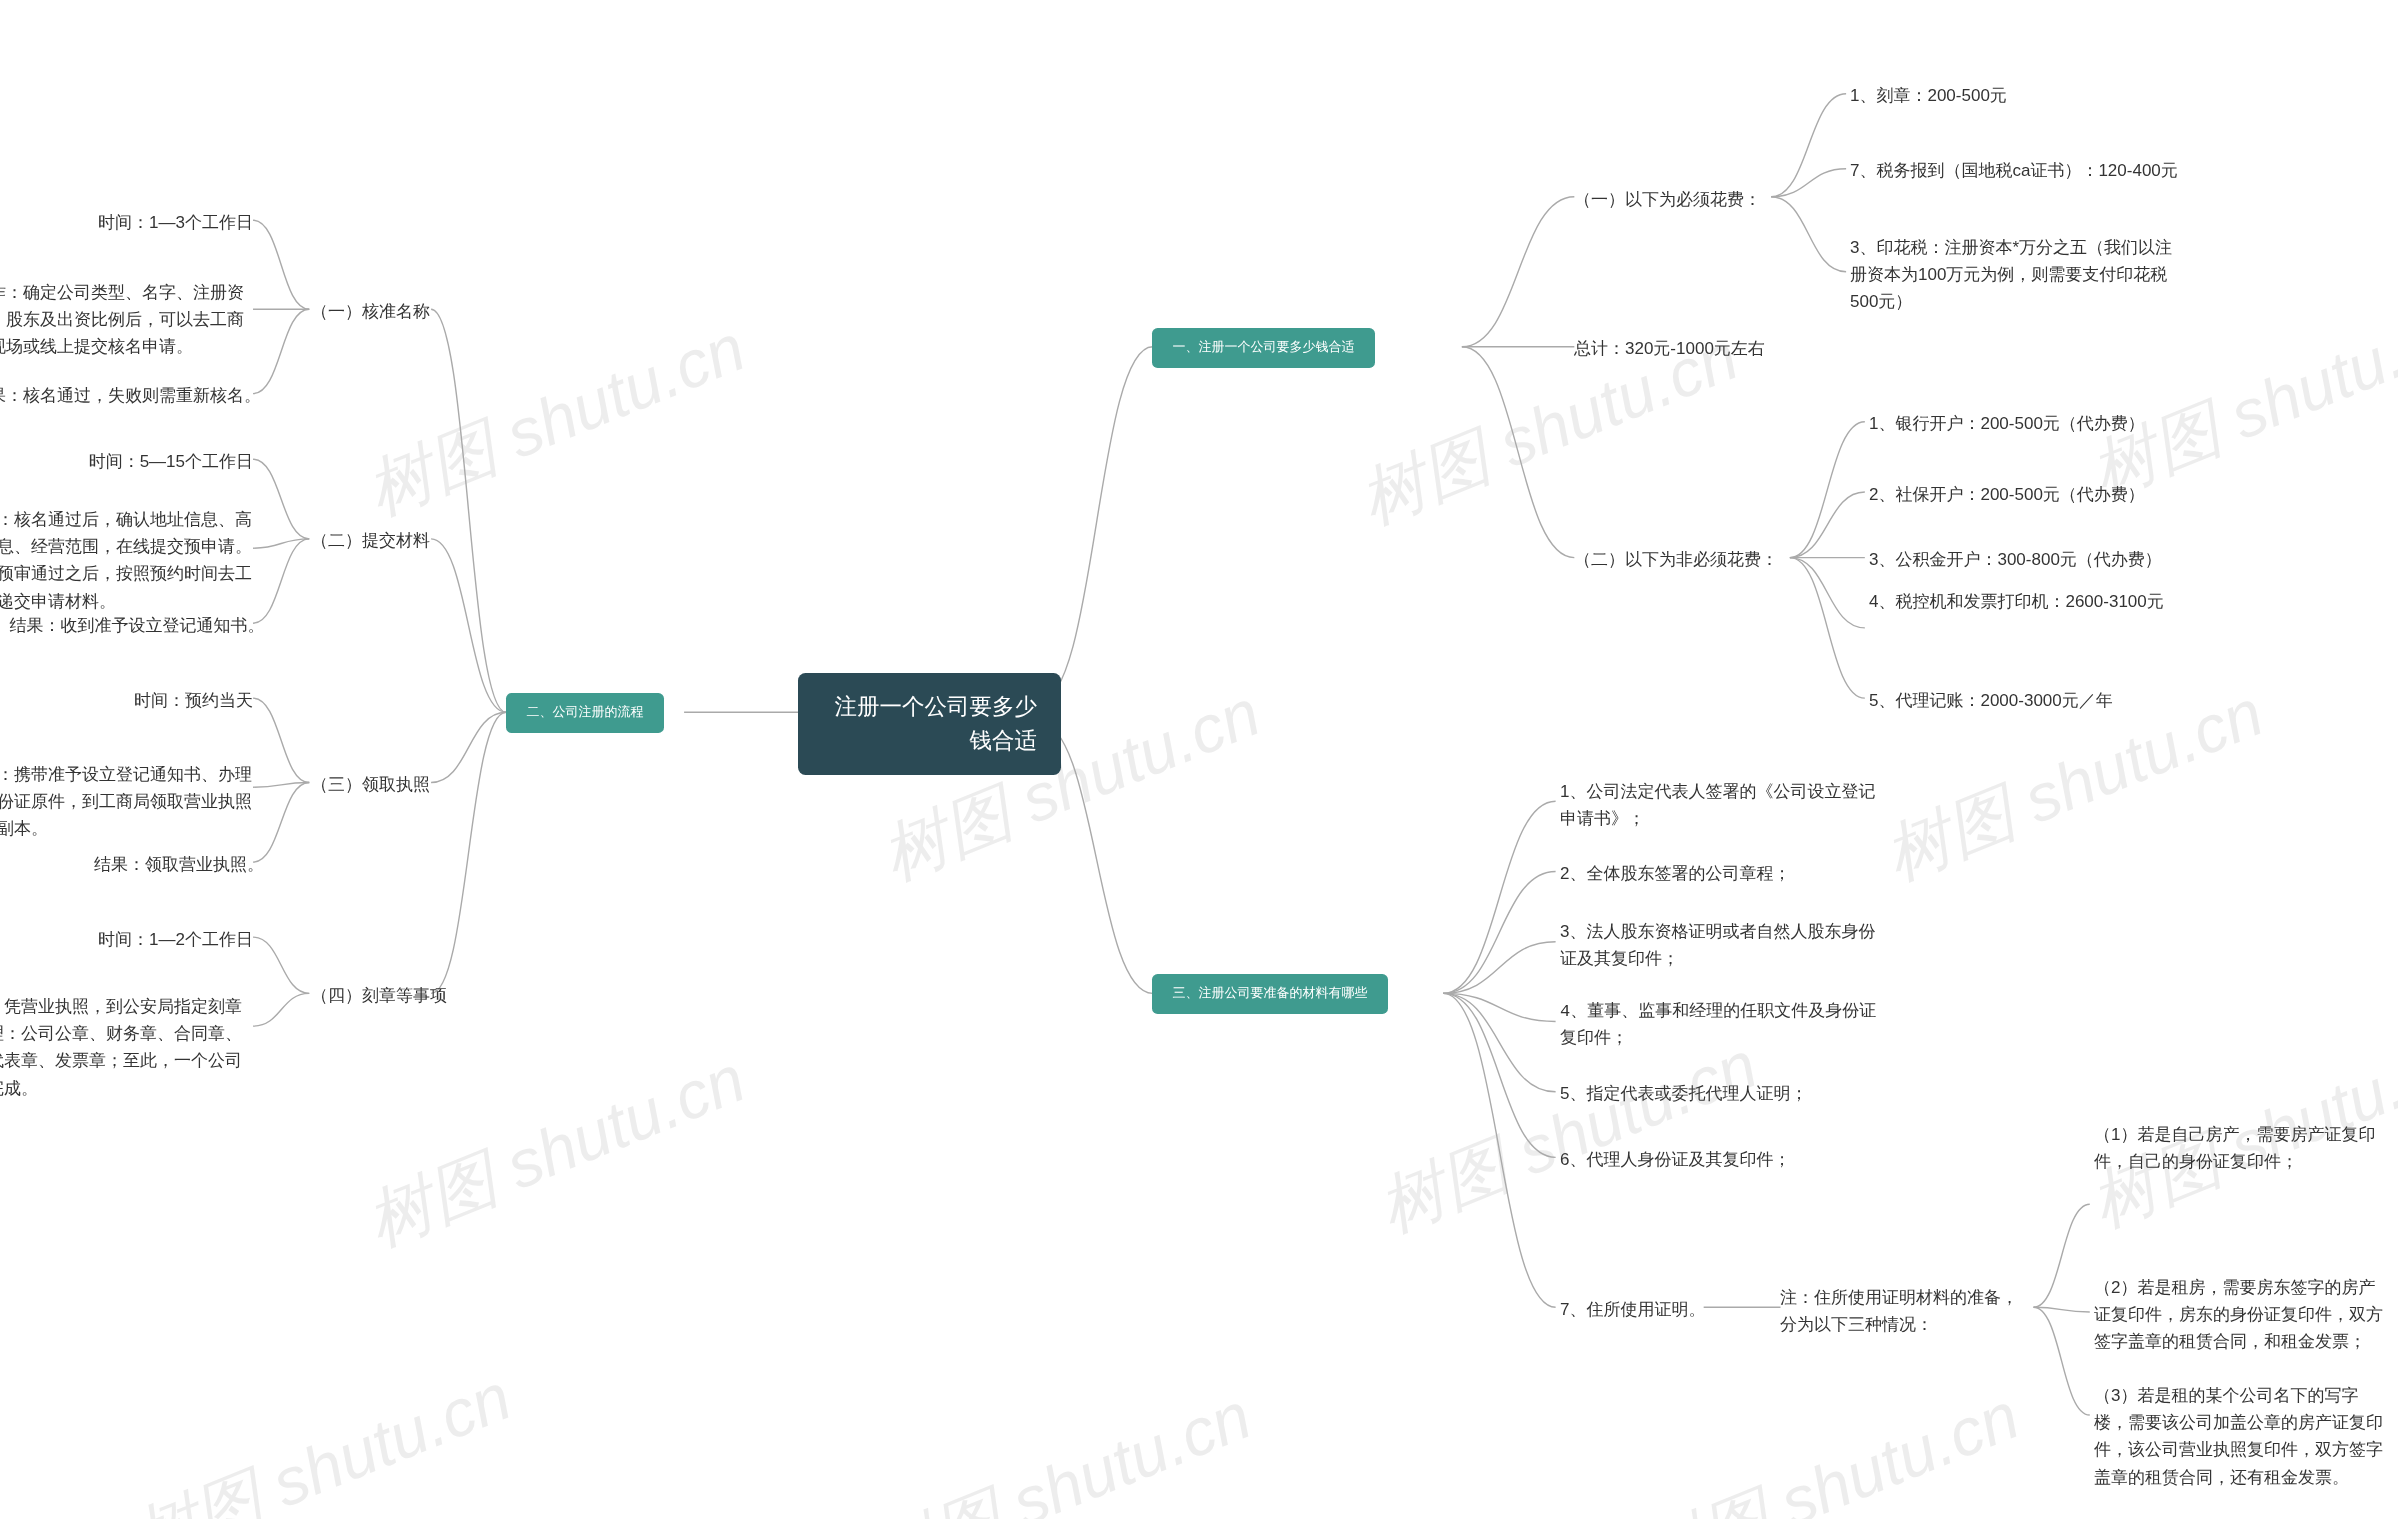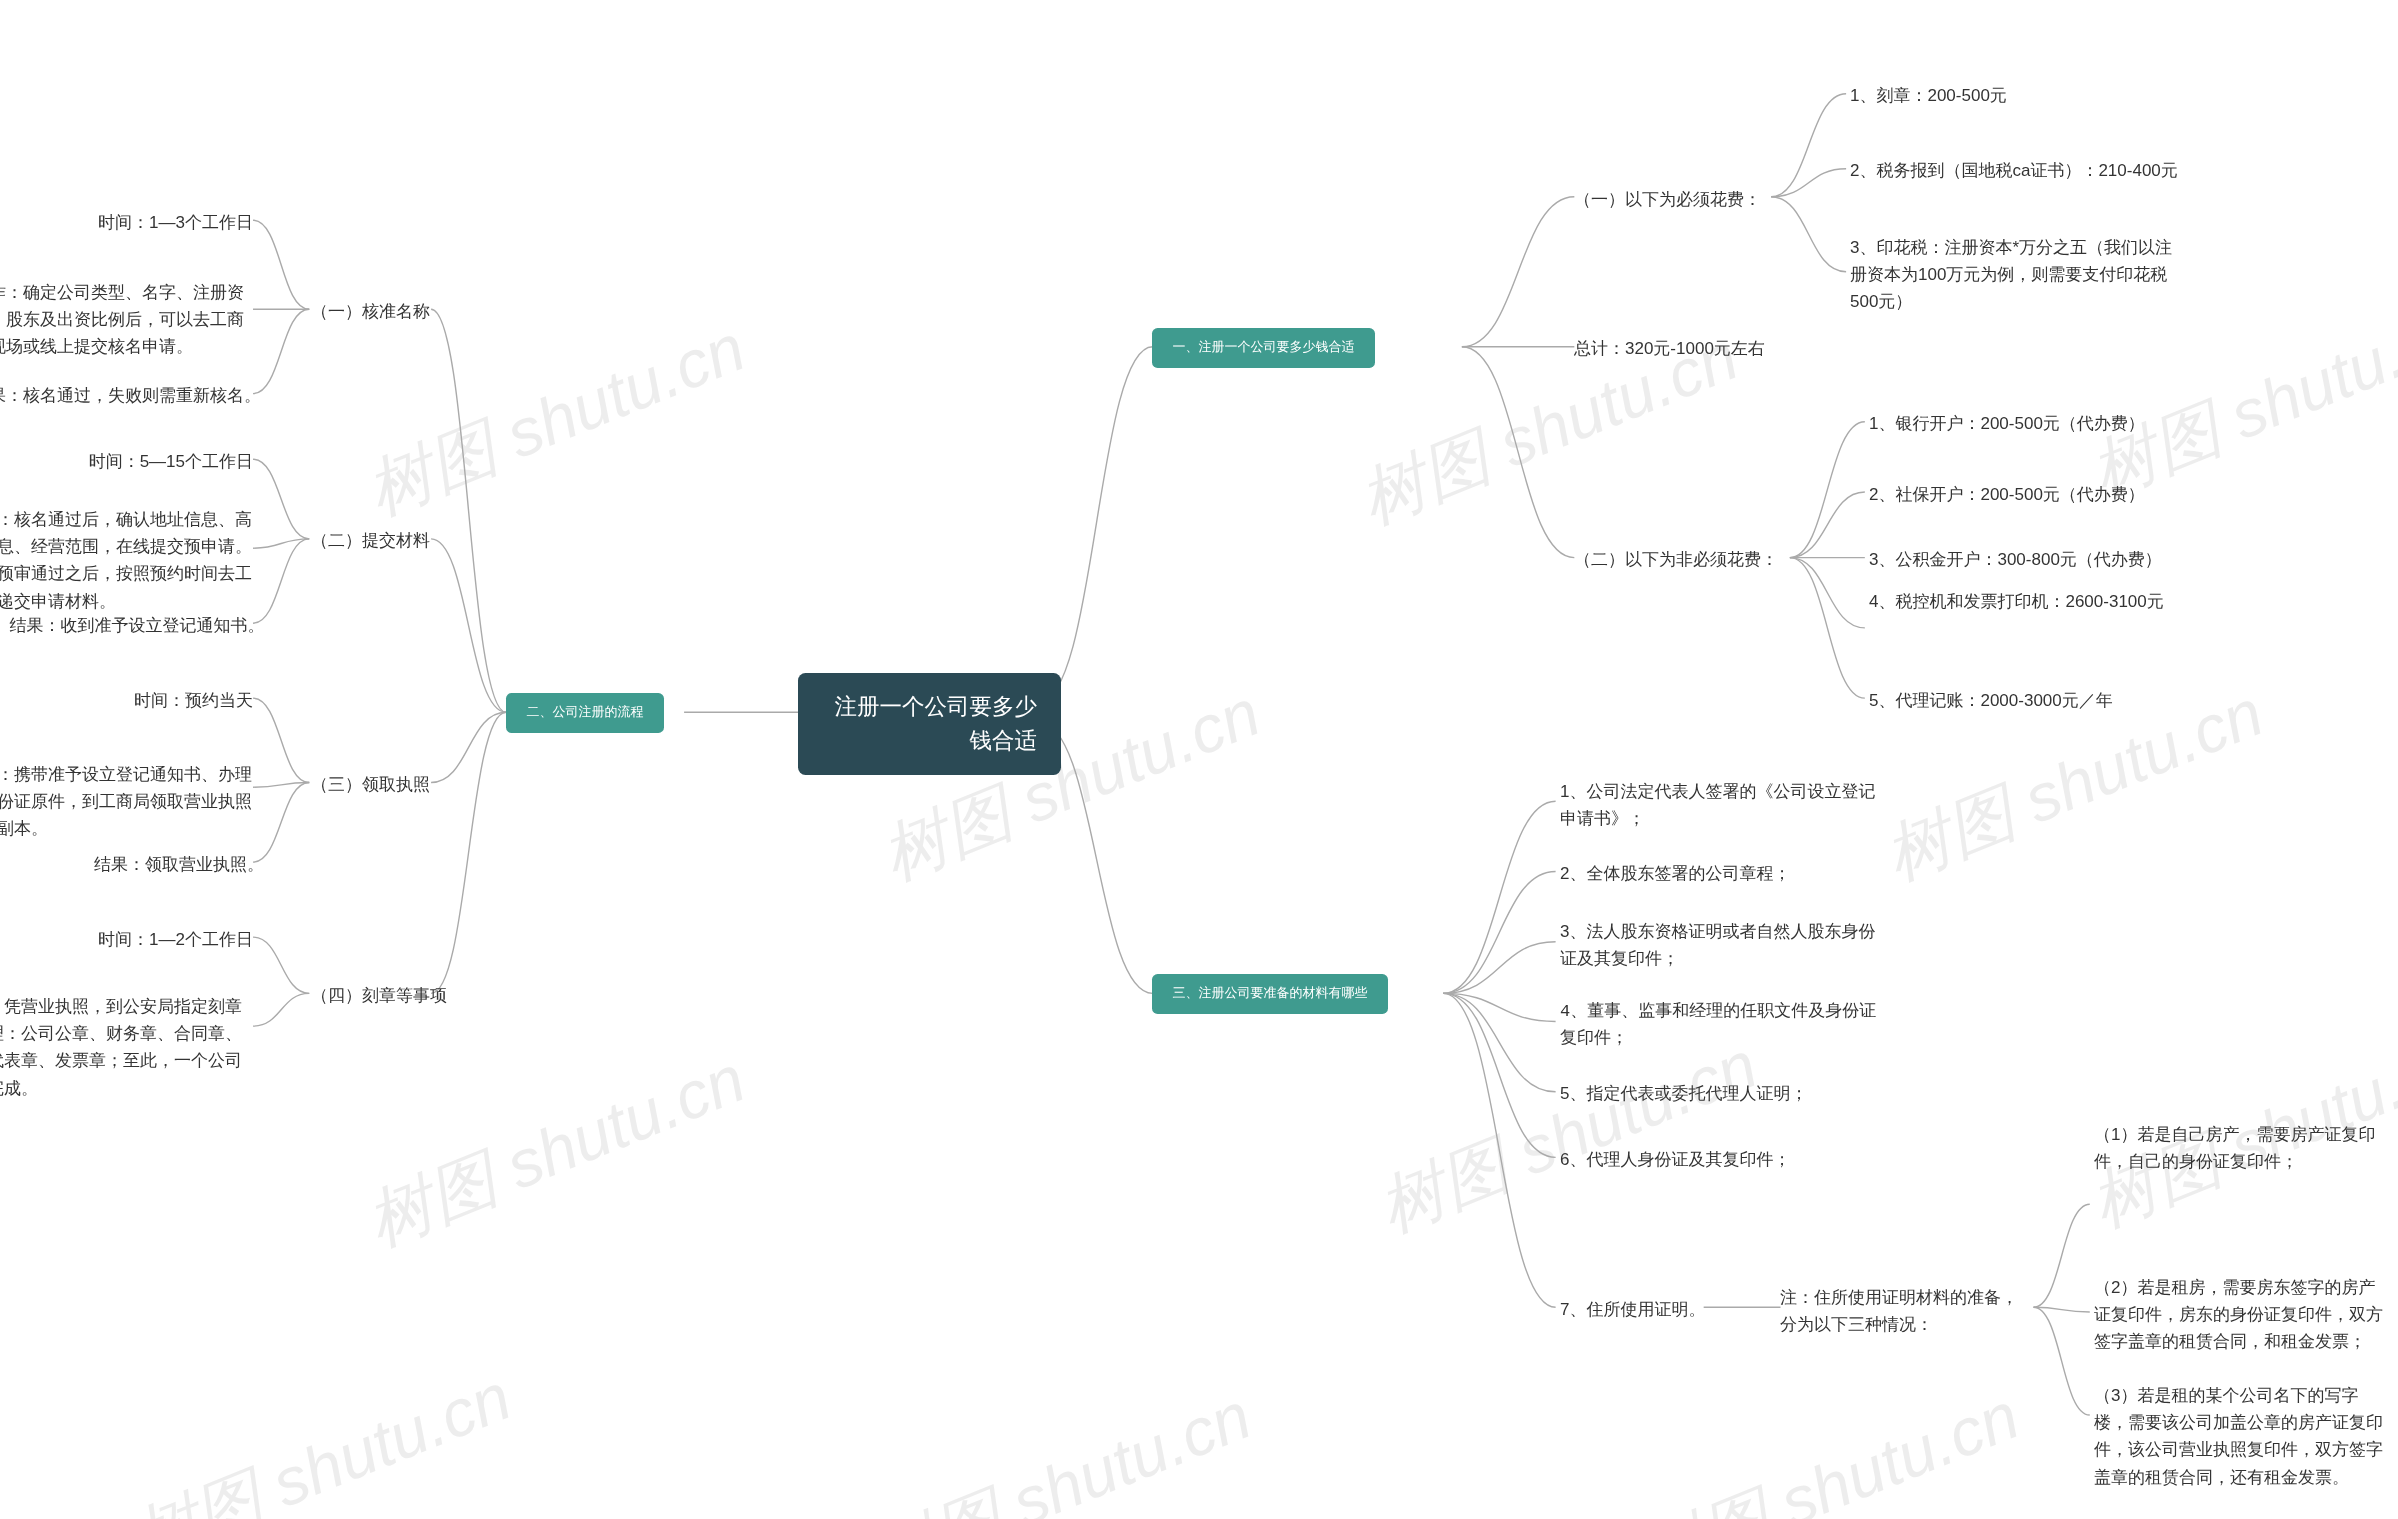--- a/index.html
+++ b/index.html
@@ -144,21 +144,21 @@
   <path d="M2170 1395 C2200 1395 2200 1400 2230 1400"></path>
   <path d="M2170 1395 C2200 1395 2200 1510 2230 1510"></path>
 </svg>
 
 <div class="node root" style="left:798px; top:673px; width:215px;">注册一个公司要多少钱合适</div>
 
 <div class="node branch" style="left:1152px; top:328px;">一、注册一个公司要多少钱合适</div>
 
 <div class="node leaf" style="left:1574px; top:186px;">（一）以下为必须花费：</div>
 <div class="node leaf" style="left:1850px; top:82px;">1、刻章：200-500元</div>
-<div class="node leaf" style="left:1850px; top:157px;">2、税务报到（国地税ca证书）：210-400元</div>
+<div class="node leaf" style="left:1850px; top:157px;">7、税务报到（国地税ca证书）：120-400元</div>
 <div class="node leaf-multi" style="left:1850px; top:234px; max-width:337px;">3、印花税：注册资本*万分之五（我们以注册资本为100万元为例，则需要支付印花税500元）</div>
 
 <div class="node leaf" style="left:1574px; top:335px;">总计：320元-1000元左右</div>
 
 <div class="node leaf" style="left:1574px; top:546px;">（二）以下为非必须花费：</div>
 <div class="node leaf" style="left:1869px; top:410px;">1、银行开户：200-500元（代办费）</div>
 <div class="node leaf" style="left:1869px; top:481px;">2、社保开户：200-500元（代办费）</div>
 <div class="node leaf" style="left:1869px; top:546px;">3、公积金开户：300-800元（代办费）</div>
 <div class="node leaf" style="left:1869px; top:588px;">4、税控机和发票打印机：2600-3100元</div>
 <div class="node leaf" style="left:1869px; top:687px;">5、代理记账：2000-3000元／年</div>

